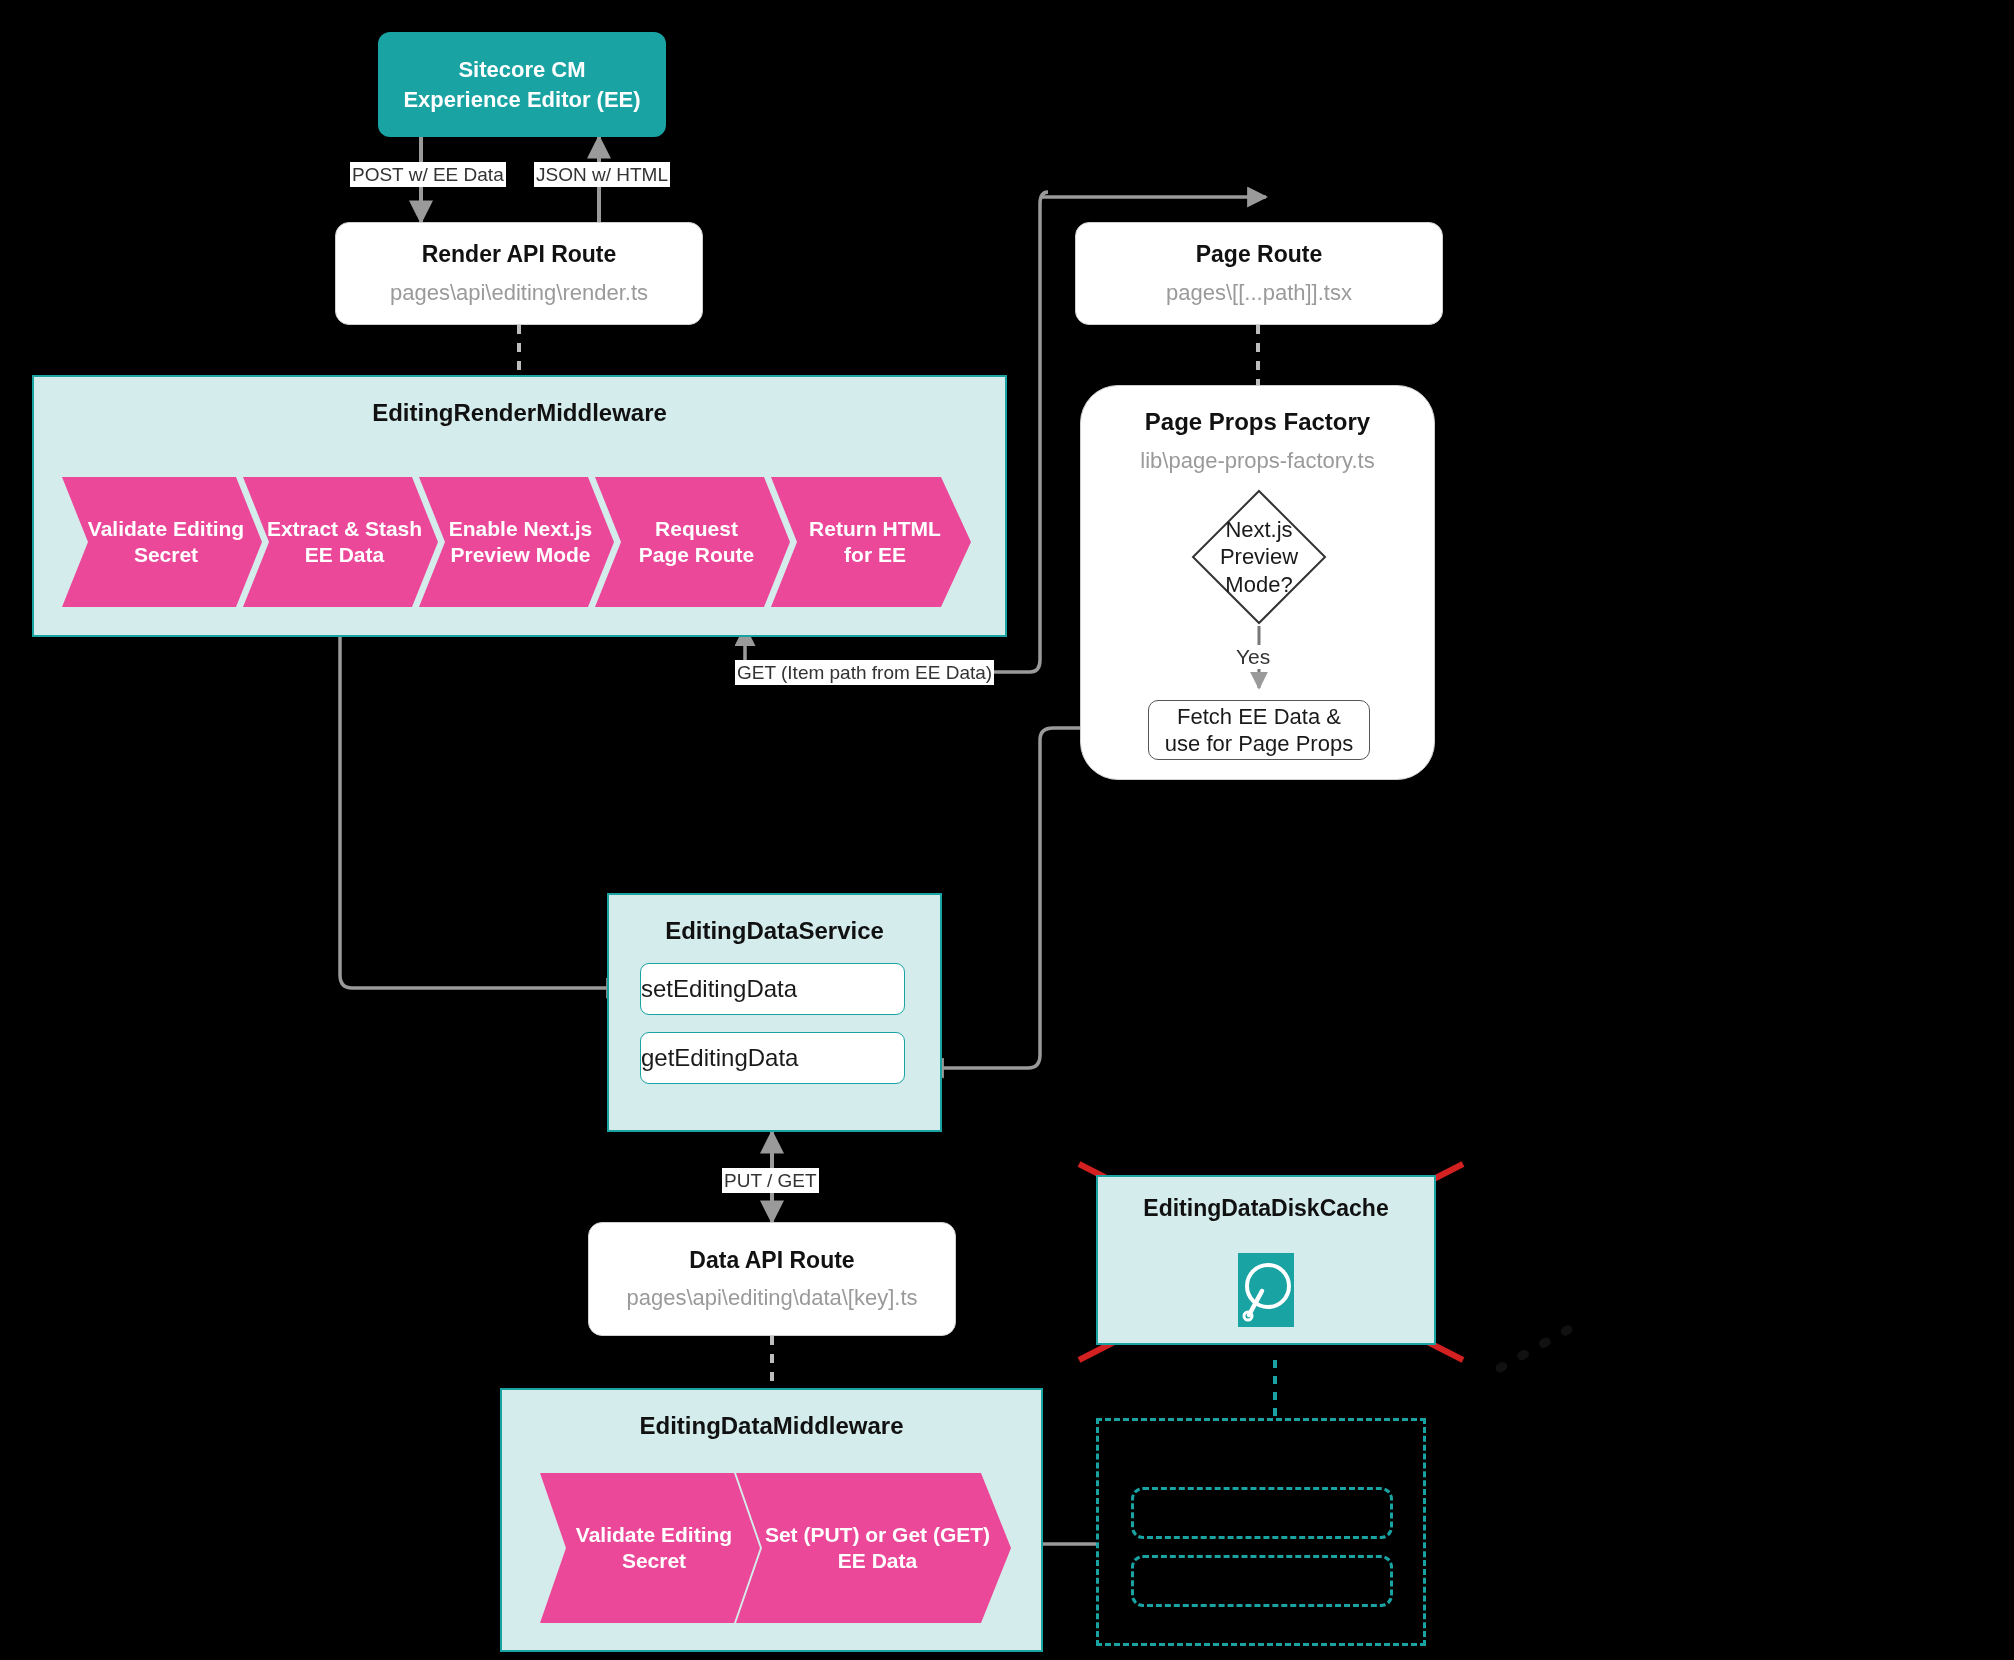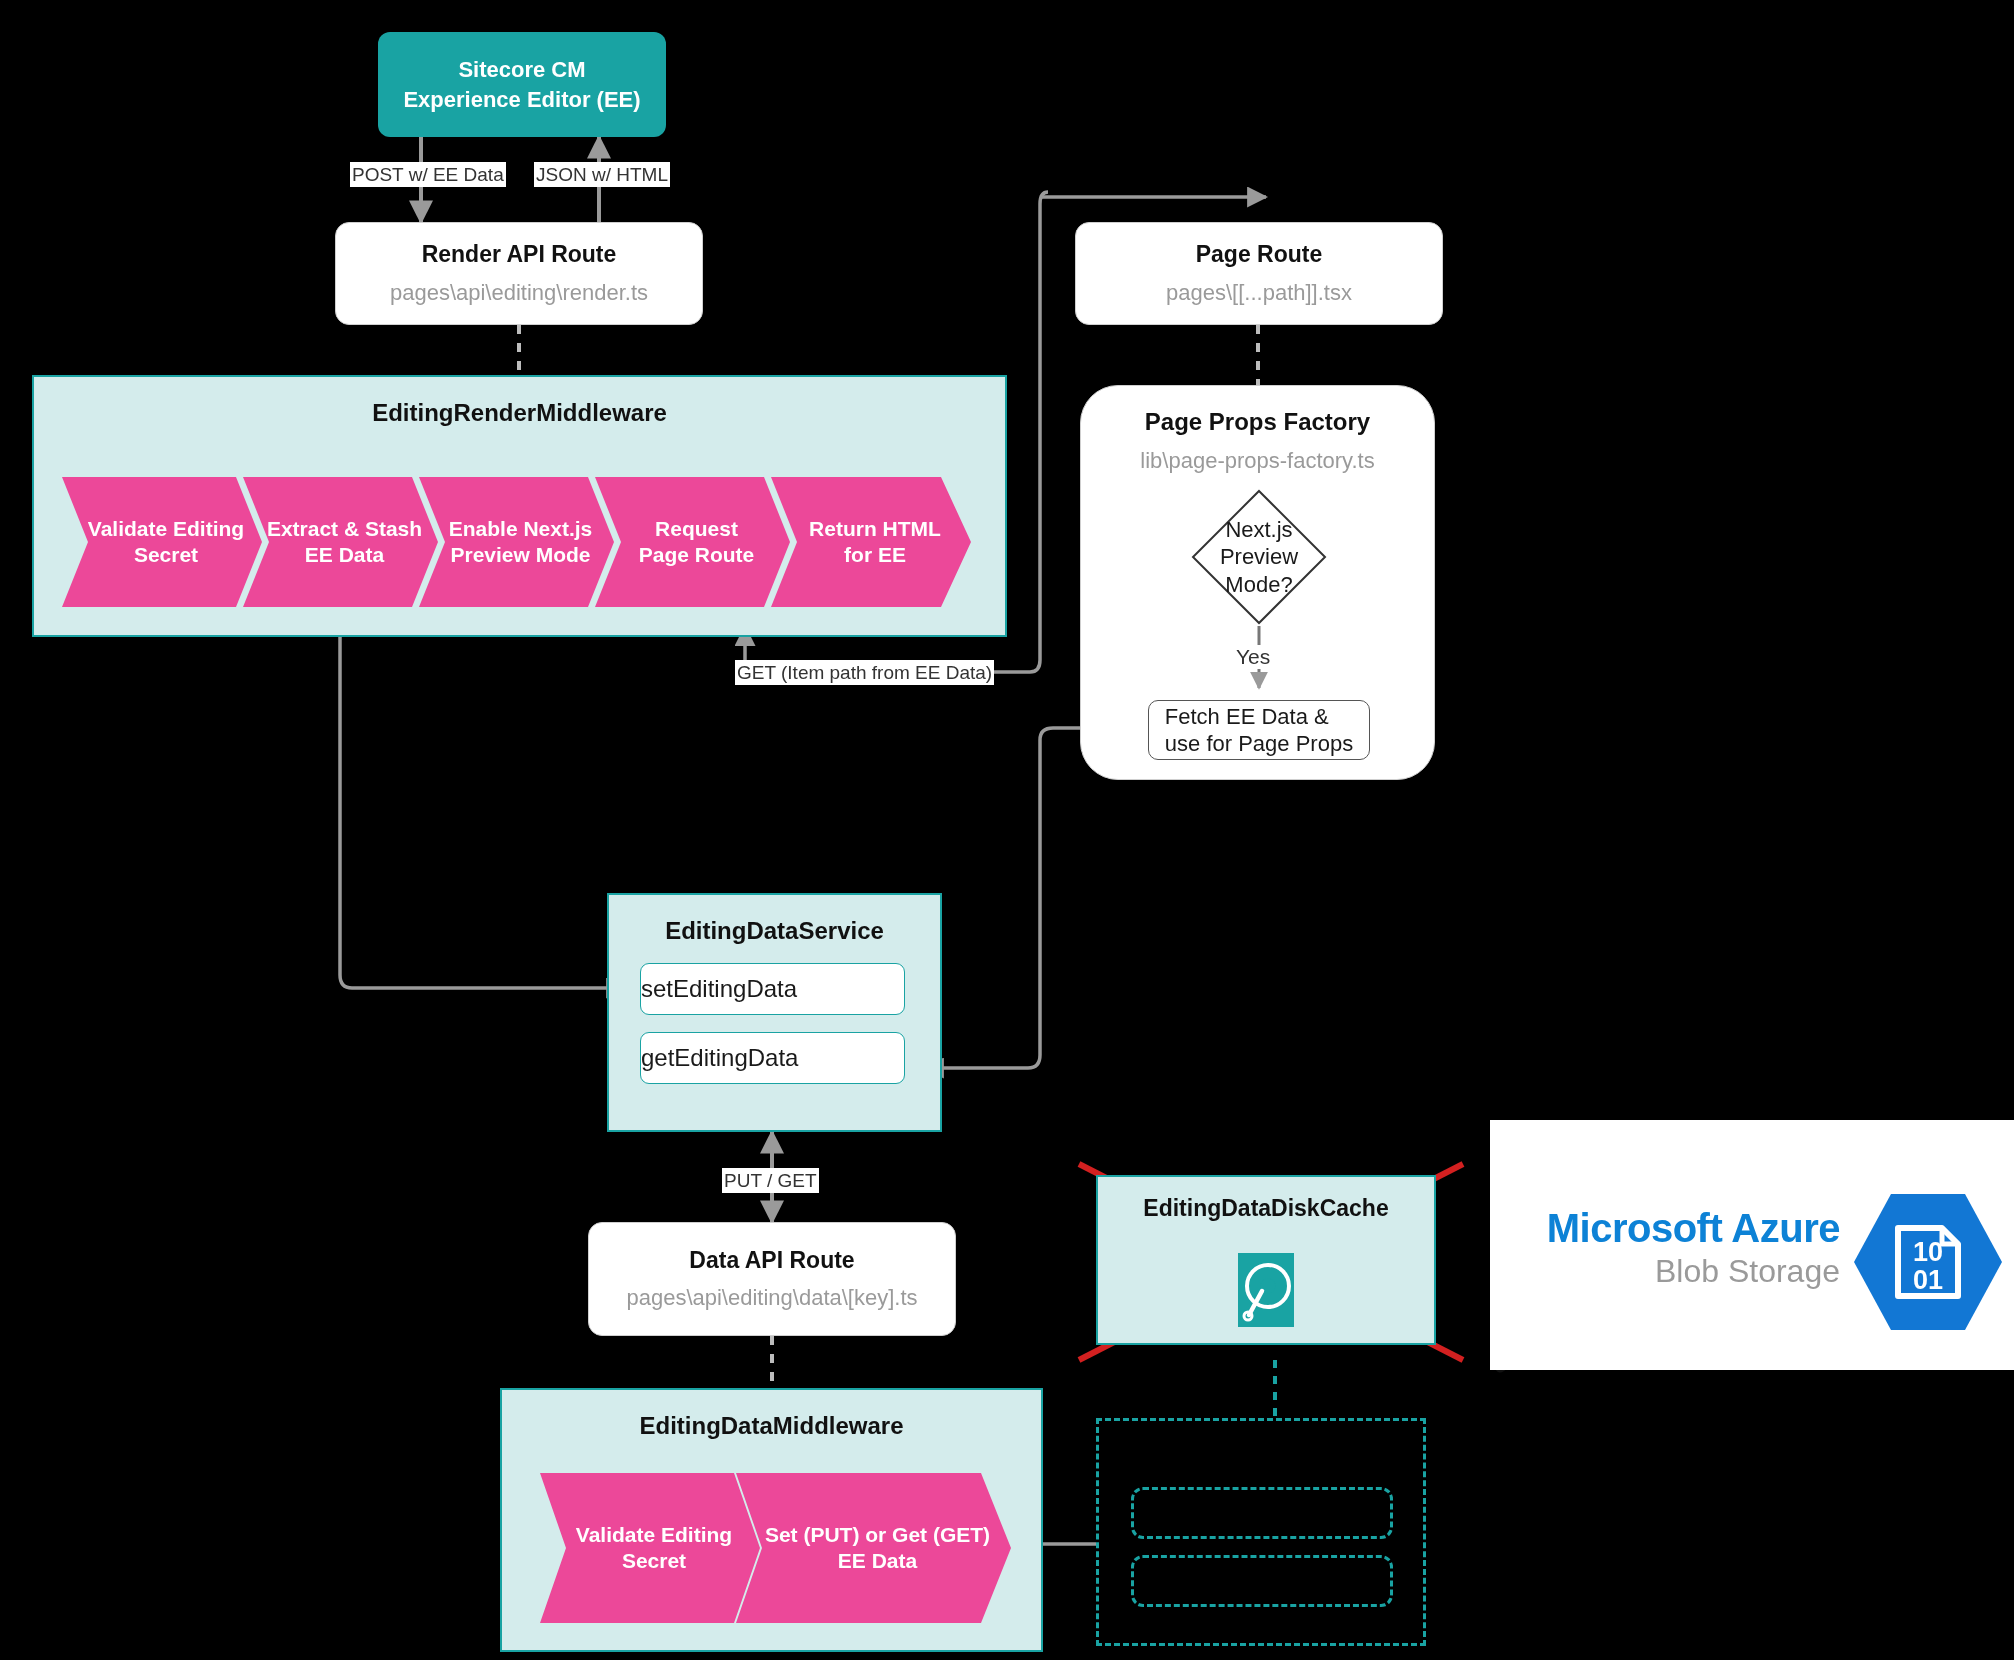--- a/index.html
+++ b/index.html
@@ -90,21 +90,21 @@
   .diamond-wrap{position:absolute;}
   .diamond-text{
     position:absolute;left:0;top:0;width:100%;height:100%;
     display:flex;flex-direction:column;align-items:center;justify-content:center;
     font-size:22px;color:#1a1a1a;line-height:1.25;text-align:center;
   }
 
   
   .small-box{
     background:#ffffff;border:1px solid #555;border-radius:10px;
-    display:flex;align-items:center;justify-content:center;text-align:left;
+    display:flex;align-items:center;justify-content:center;text-align:center;
     font-size:22px;color:#1a1a1a;line-height:1.25;
   }
 
   
   .disk-box{
     background:#d4ecec;border:2px solid #19a3a3;
     display:flex;flex-direction:column;align-items:center;
   }
   .disk-box .container-title{top:18px;font-size:23px;letter-spacing:0px;}
 
@@ -272,33 +272,20 @@
     <div class="container-title">EditingDataDiskCache</div>
     <svg style="margin-top:76px;" width="56" height="74" viewBox="0 0 56 74">
       <rect x="0" y="0" width="56" height="74" fill="#19a3a3"></rect>
       <circle cx="30" cy="33" r="21" fill="none" stroke="#ffffff" stroke-width="4"></circle>
       <circle cx="30" cy="33" r="7.5" fill="#19a3a3"></circle>
       <path d="M 24 38 L 11 62" stroke="#ffffff" stroke-width="4.5" fill="none" stroke-linecap="round"></path>
       <circle cx="10" cy="63" r="4" fill="none" stroke="#ffffff" stroke-width="3"></circle>
     </svg>
   </div>
 
-  <div class="abs azure-card" style="left:1490px;top:1120px;width:524px;height:250px;">
-    <div style="position:absolute;left:30px;top:88px;width:320px;text-align:right;">
-      <div class="azure-name">Microsoft Azure</div>
-      <div class="azure-sub">Blob Storage</div>
-    </div>
-    <svg style="position:absolute;left:364px;top:72px;" width="148" height="140" viewBox="0 0 148 140">
-      <polygon points="37,2 111,2 148,70 111,138 37,138 0,70" fill="#1277d4"></polygon>
-      <path d="M 44 36 L 88 36 L 104 52 L 104 104 L 44 104 Z" fill="none" stroke="#ffffff" stroke-width="6" stroke-linejoin="round"></path>
-      <path d="M 88 36 L 88 52 L 104 52" fill="none" stroke="#ffffff" stroke-width="5"></path>
-      <text x="74" y="69" font-family="'Liberation Sans',sans-serif" font-size="27" font-weight="bold" fill="#ffffff" text-anchor="middle">10</text>
-      <text x="74" y="97" font-family="'Liberation Sans',sans-serif" font-size="27" font-weight="bold" fill="#ffffff" text-anchor="middle">01</text>
-    </svg>
-  </div>
 
   <div class="abs dash-outer" style="left:1096px;top:1418px;width:330px;height:228px;">
     <div class="abs dash-inner" style="left:32px;top:66px;width:262px;height:52px;">
       <span style="display:block;text-align:center;line-height:46px;color:#000;font-size:20px;"></span>
     </div>
     <div class="abs dash-inner" style="left:32px;top:134px;width:262px;height:52px;">
       <span style="display:block;text-align:center;line-height:46px;color:#000;font-size:20px;"></span>
     </div>
   </div>
 

